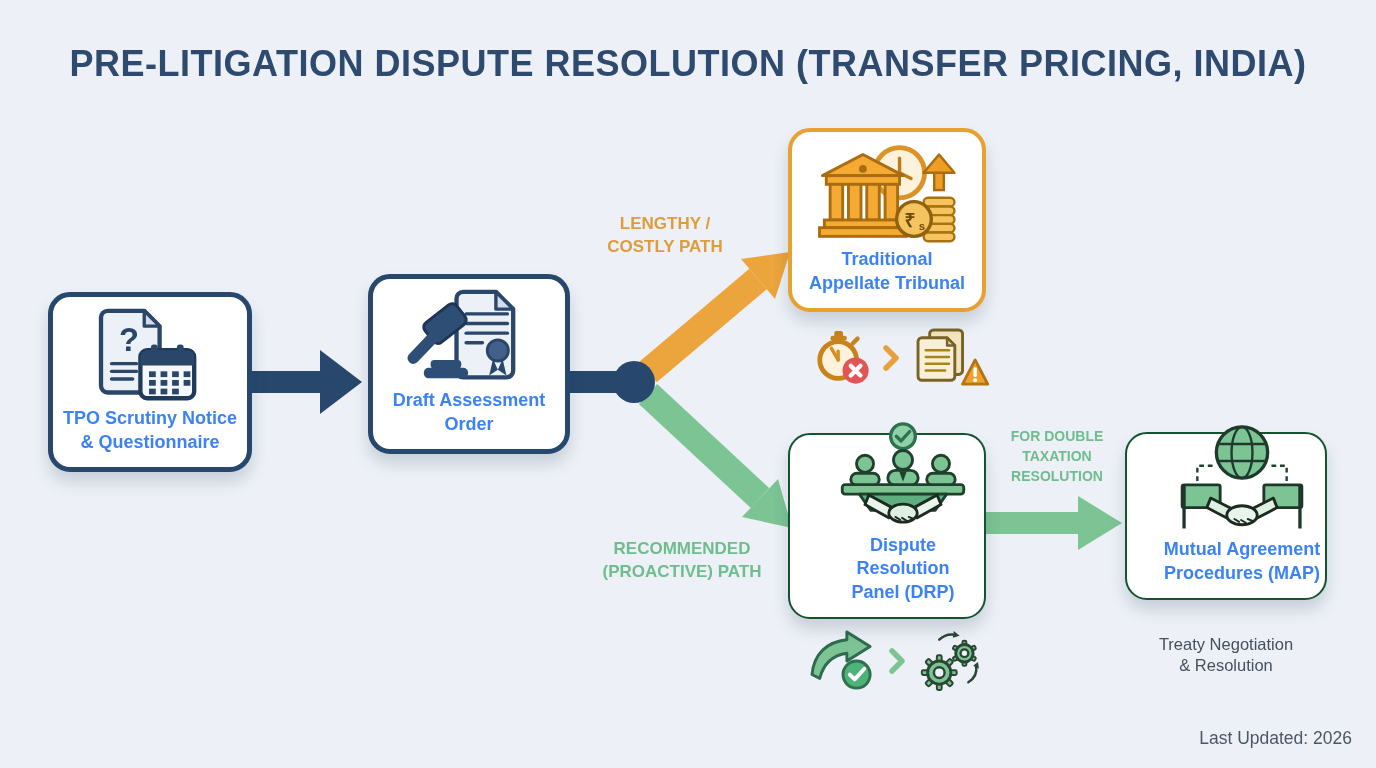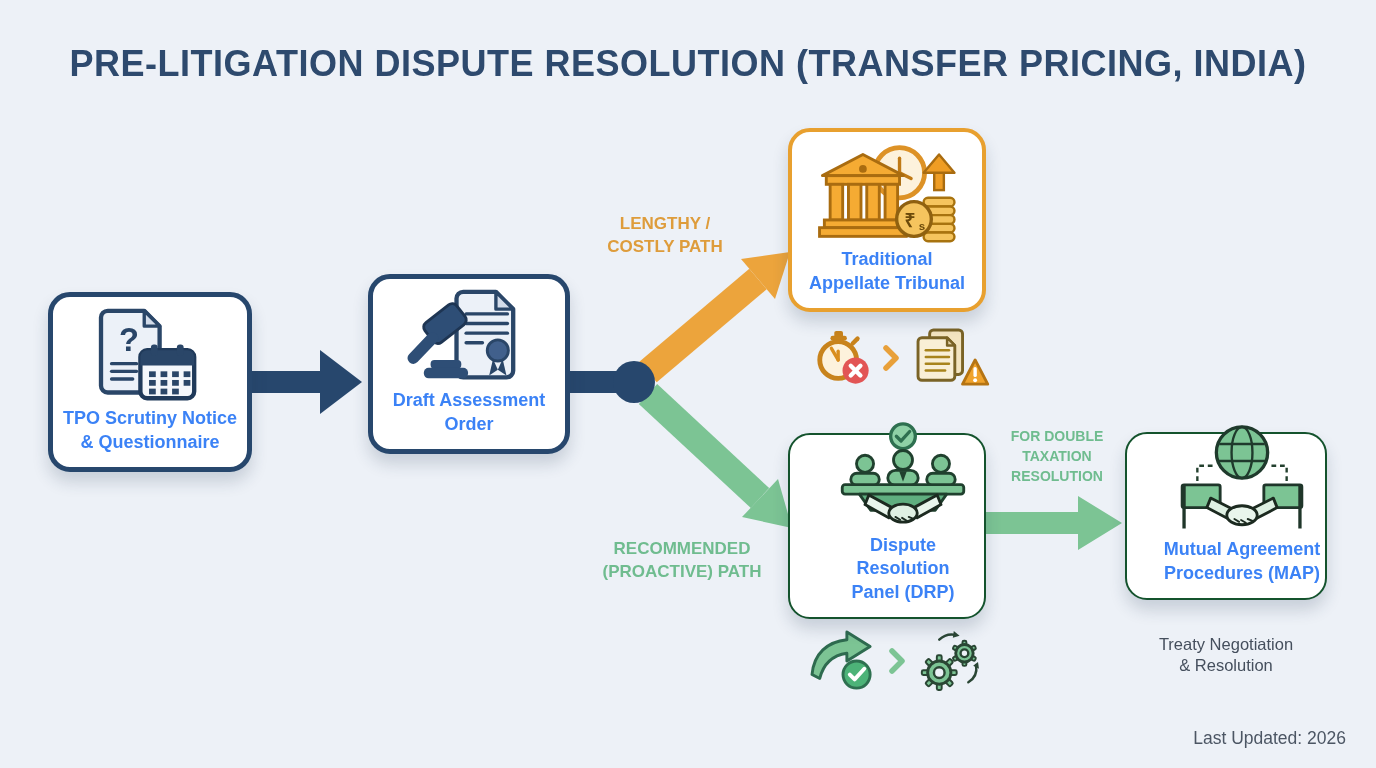--- a/index.html
+++ b/index.html
@@ -17,21 +17,21 @@
   .node-icon{flex:1;display:flex;align-items:center;justify-content:center;width:100%;padding-top:6px;}
   .node-label{font-size:18px;font-weight:700;color:#3b82f6;text-align:center;line-height:1.3;
               white-space:pre-line;padding:0 4px 13px 4px;}
   .path-label{position:absolute;font-weight:700;text-align:center;white-space:pre-line;z-index:2;}
   .path-label.orange{color:#DE9C3B;font-size:17px;line-height:23px;}
   .path-label.green{color:#6FBC8F;font-size:17px;line-height:23px;}
   .path-label.small{font-size:14px;line-height:20px;text-align:center;}
   .icon-row{position:absolute;display:flex;align-items:center;gap:8px;z-index:2;}
   .subtitle{position:absolute;color:#454F5D;font-size:16.5px;line-height:1.3;text-align:center;
             white-space:pre-line;z-index:2;}
-  .footer{position:absolute;top:728px;right:30px;color:#4C5664;font-size:17.5px;z-index:2;text-align:center;}
+  .footer{position:absolute;top:728px;right:24px;color:#4C5664;font-size:17.5px;z-index:2;text-align:center;}
 </style>
 </head>
 <body>
 
 <div class="canvas">
 
   <h1 class="title">PRE-LITIGATION DISPUTE RESOLUTION (TRANSFER PRICING, INDIA)</h1>
 
   <svg class="connectors" width="1376" height="768" viewBox="0 0 1376 768">
     <polygon fill="#27476D" points="252,371 320,371 320,350 362,382 320,414 320,393 252,393"></polygon>

